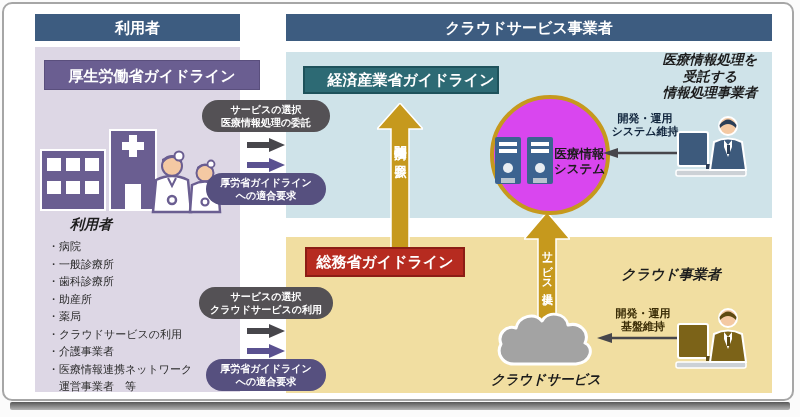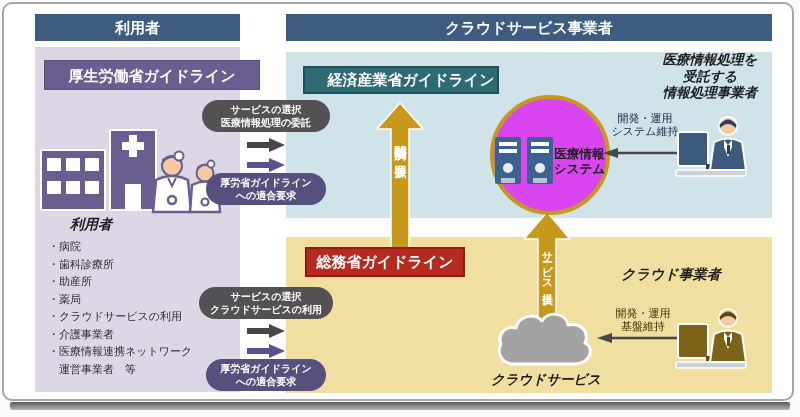--- a/index.html
+++ b/index.html
@@ -22,21 +22,21 @@
   .facility{left:52px;top:108px;width:130px;font-size:14px;}
   .users-heading{left:70px;top:216px;width:80px;font-size:14px;}
   .user-list{left:48px;top:238px;width:188px;font-size:11px;line-height:17.5px;color:#2a2a2a;}
   .pill{border-radius:16px;color:#fff;font-weight:bold;font-size:10px;line-height:1.3;text-align:center;padding:3px 4px;white-space:pre-line;}
   .pill-gray{background:#545155;}
   .pill-purple{background:#56507f;}
   .it-provider{left:640px;top:52px;width:140px;font-size:13.5px;line-height:16.5px;text-align:center;}
   .circle{left:490px;top:95px;width:120px;height:120px;background:#d946ef;border:4px solid #c6991d;border-radius:50%;display:flex;flex-direction:row;align-items:center;padding-top:12px;}
   .sys-label{font-size:12.5px;line-height:15px;font-weight:bold;text-align:center;margin-top:2px;}
   .vtext{position:absolute;left:50%;transform:translateX(-50%);writing-mode:vertical-rl;color:#fff;font-weight:bold;letter-spacing:1px;}
-  .maintain{font-size:11px;line-height:13px;text-align:center;font-weight:normal;color:#10243c;}
+  .maintain{font-size:11px;line-height:13px;text-align:center;font-weight:bold;color:#10243c;}
   .maintain-b{color:#3a2c06;}
   .cloud-provider{left:596px;top:266px;width:150px;text-align:center;font-size:14px;}
   .cloud-label{left:473px;top:371px;width:146px;text-align:center;font-size:13.5px;}
 </style>
 </head>
 <body>
 
 <div class="stage">
   <div class="abs frame"></div>
   <div class="abs frame-shadow"></div>
@@ -75,20 +75,21 @@
       <path d="M159,45 Q167,35 175,45 L175,41 Q167,35 159,41 Z" fill="#6a5e91"></path>
       <circle cx="173" cy="38" r="3.5" fill="#fff" stroke="#6a5e91" stroke-width="1.8"></circle>
       <path d="M154,59 Q167,52 180,59 L182,86 L152,86 Z" fill="#fff" stroke="#6a5e91" stroke-width="2.5"></path>
       <circle cx="167" cy="76" r="3.5" fill="none" stroke="#6a5e91" stroke-width="2.2"></circle>
     </g>
   </svg>
 
   <div class="abs lbl users-heading">利用者</div>
   <div class="abs user-list">
     <div class="ml">・病院</div>
+    <div class="ml">・一般診療所</div>
     <div class="ml">・歯科診療所</div>
     <div class="ml">・助産所</div>
     <div class="ml">・薬局</div>
     <div class="ml">・クラウドサービスの利用</div>
     <div class="ml">・介護事業者</div>
     <div class="ml">・医療情報連携ネットワーク
 　運営事業者　等</div>
   </div>
 
   <div class="abs pill pill-gray" style="left:202px;top:100px;width:128px;">サービスの選択

